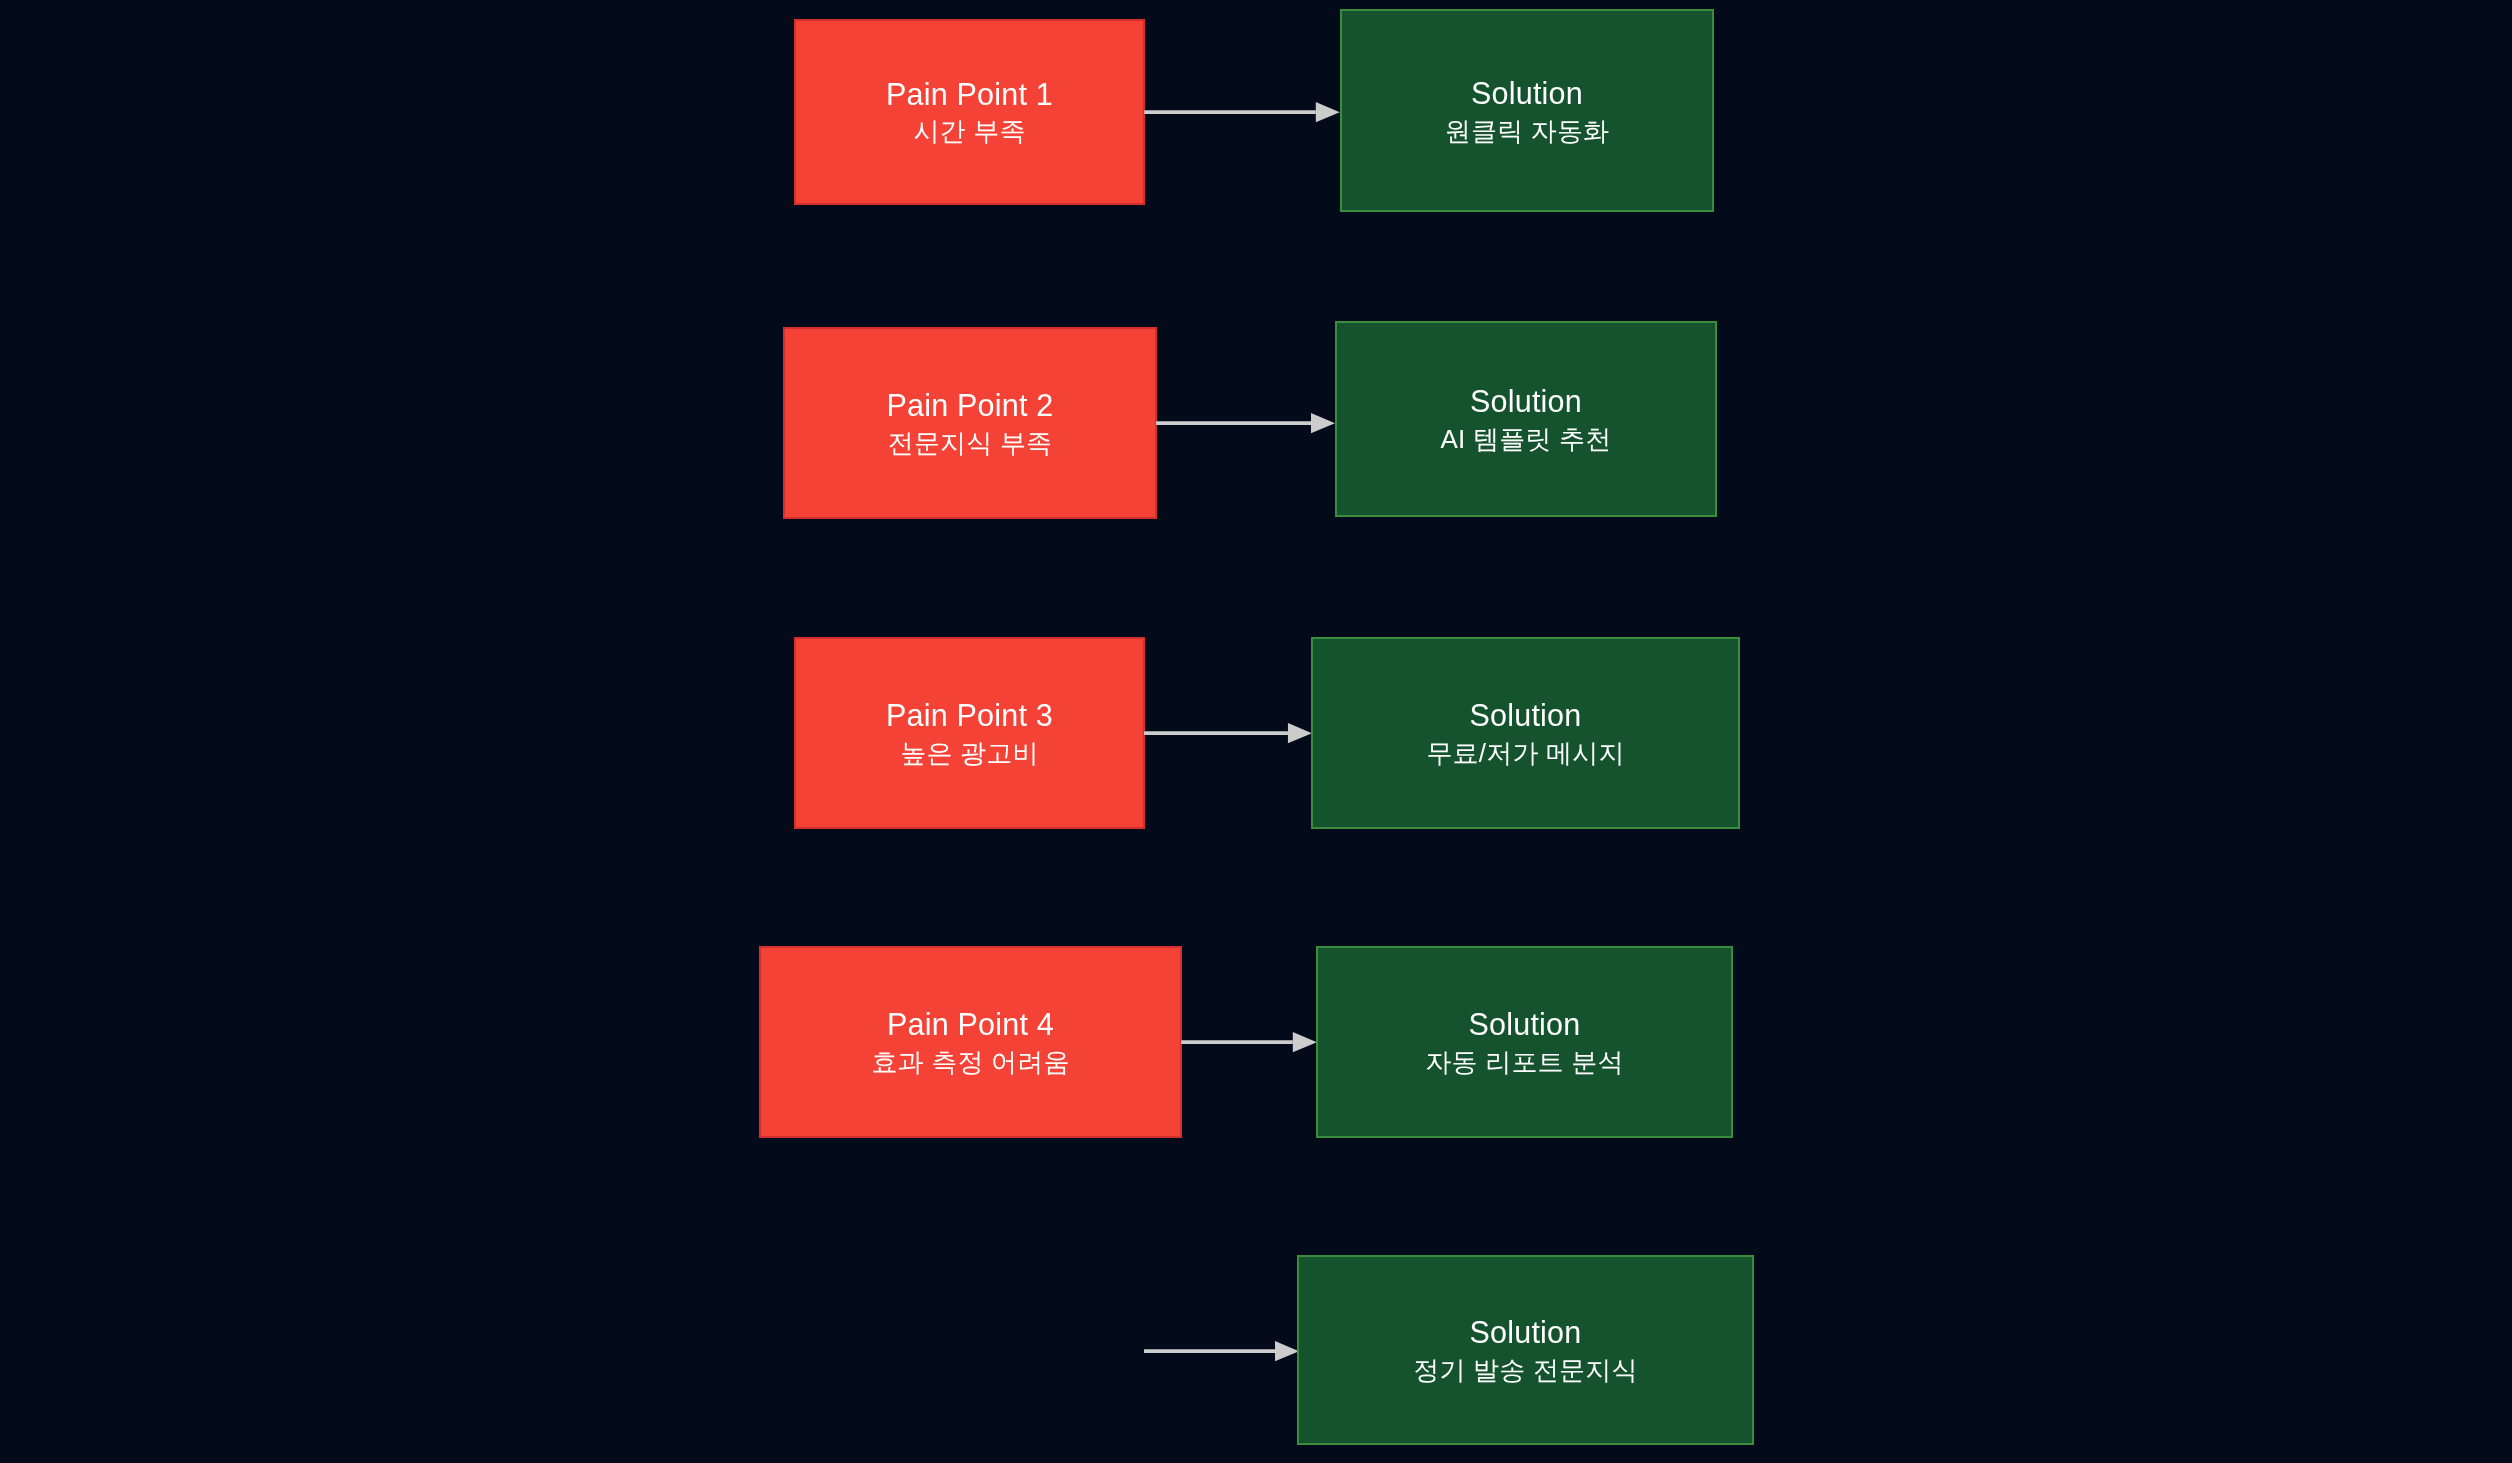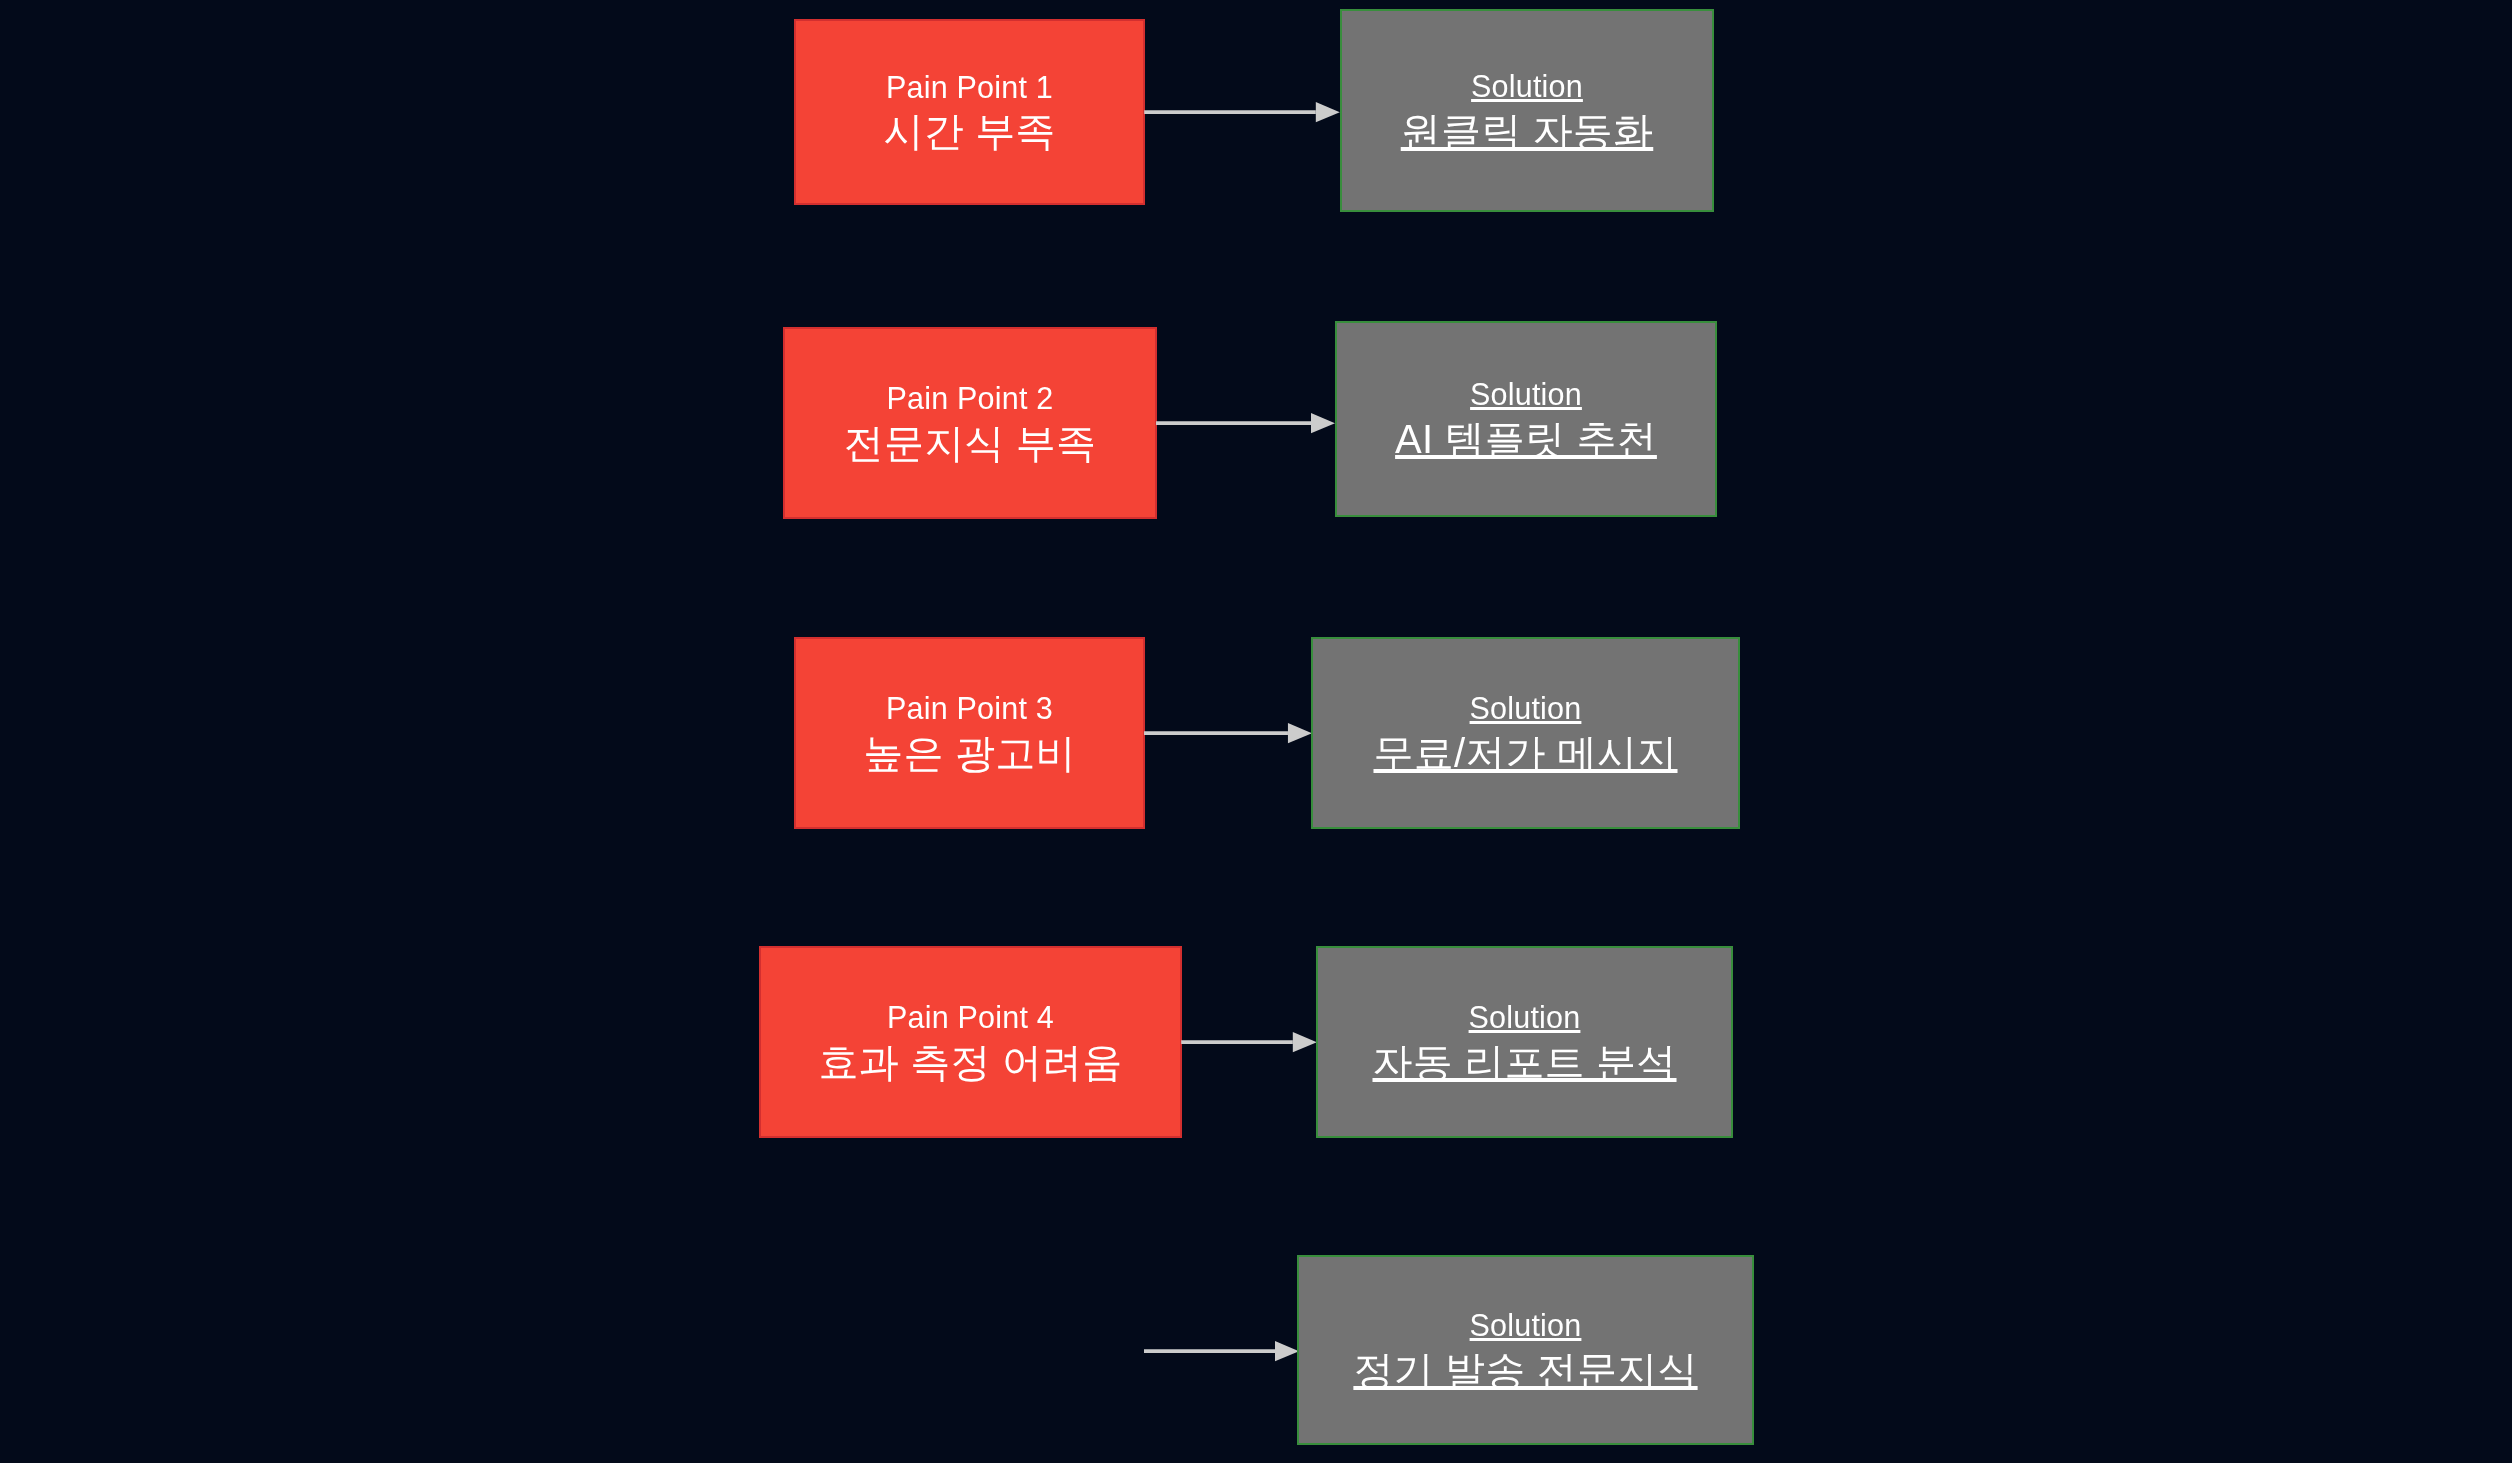--- a/index.html
+++ b/index.html
@@ -27,32 +27,31 @@
     justify-content: center;
     text-align: center;
     color: #ffffff;
     line-height: 1.0;
   }
   .node-pain {
     background: #f44336;
     border: 2.8px solid #d32f2f;
   }
   .node-solution {
-    background: #737373;
+    background: #14532d;
     border: 2.8px solid #388e3c;
-    text-decoration: underline;
   }
   .node-title {
     font-size: 30.5px;
     font-weight: 400;
     letter-spacing: 0.2px;
     margin-bottom: 9.2px;
   }
   .node-sub {
-    font-size: 40px;
+    font-size: 26px;
     font-weight: 400;
     letter-spacing: 0.2px;
   }
   .edge {
     position: absolute;
     height: 20.3px;
     pointer-events: none;
   }
   .edge svg {
     display: block;

